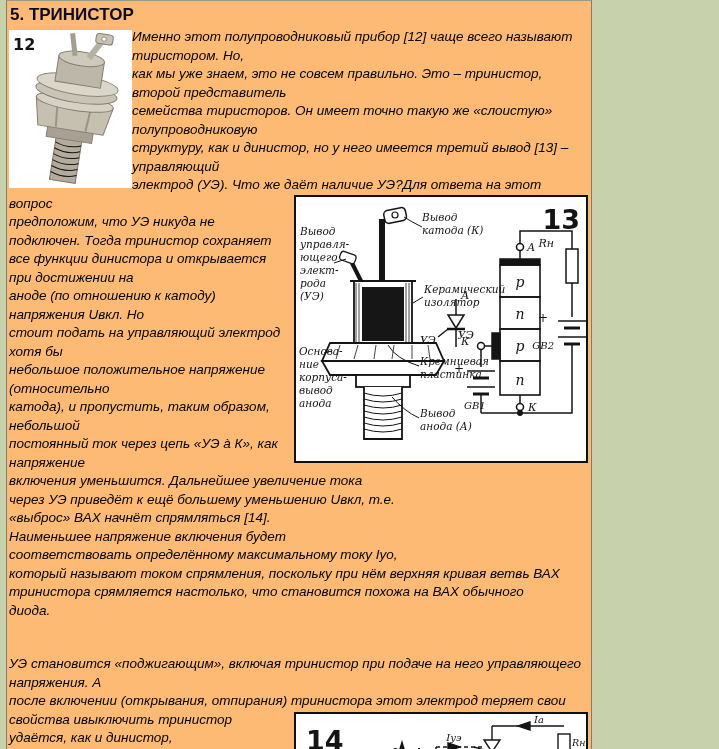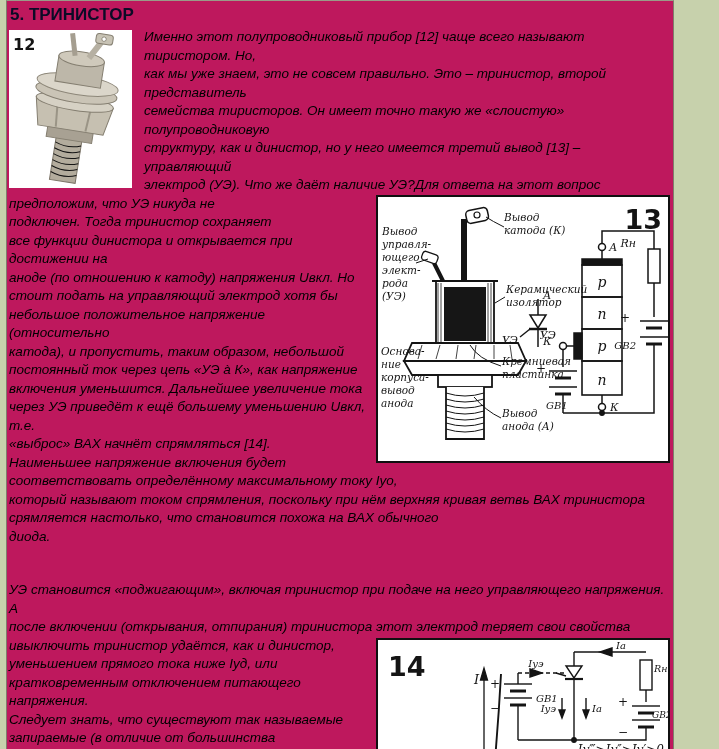--- a/index.html
+++ b/index.html
@@ -5,38 +5,38 @@
   html,body{margin:0;padding:0;}
   body{
     width:719px;height:749px;overflow:hidden;
     background:#c7d1ac;
     font-family:"Liberation Sans","DejaVu Sans",sans-serif;
     color:#000;
   }
   .content{
     box-sizing:border-box;
     margin-left:6px;
-    width:668px;height:749px;
+    width:586px;height:749px;
     border-left:1px solid #7e7e6c;
     border-right:1px solid #7e7e6c;
     border-top:1px solid #9a9a88;
     padding:1px 3px 0 2px;
     overflow:hidden;
-    background:#be185d;
+    background:#fdba74;
   }
   h1.title{
     font-size:17px;line-height:21px;font-weight:bold;
     color:#0b0b26;margin:2px 0 3px 1px;
   }
   .flow{font-size:13.5px;line-height:18.5px;}
   .txt{white-space:pre-wrap;font-style:italic;}
   .fig{background:#ffffff;}
   .fig12{
     float:left;width:123px;height:158px;
-    margin:2px 12px 2px 0;
+    margin:2px 0 2px 0;
   }
   .fig13{
     float:right;width:290px;height:264px;
     border:2px solid #101010;
     margin:0 0 6px 8px;
   }
   .fig14{
     float:right;width:290px;height:232px;
     border:2px solid #101010;
     margin:1px 0 4px 8px;

